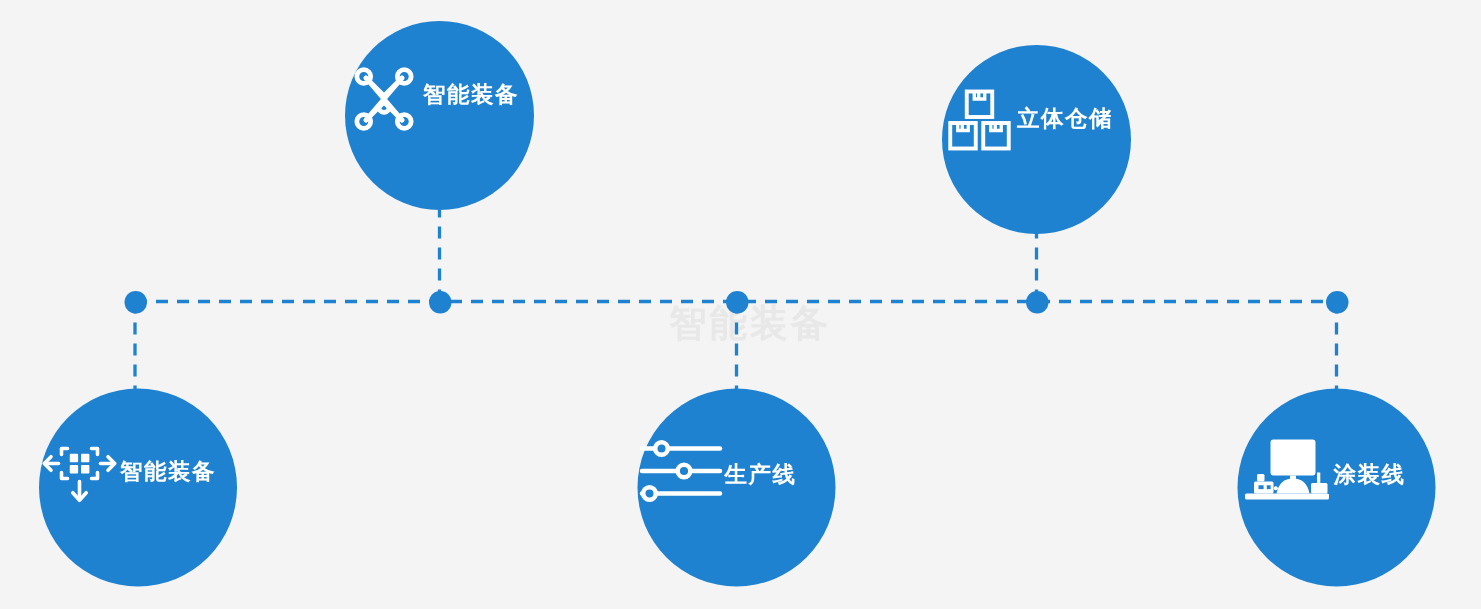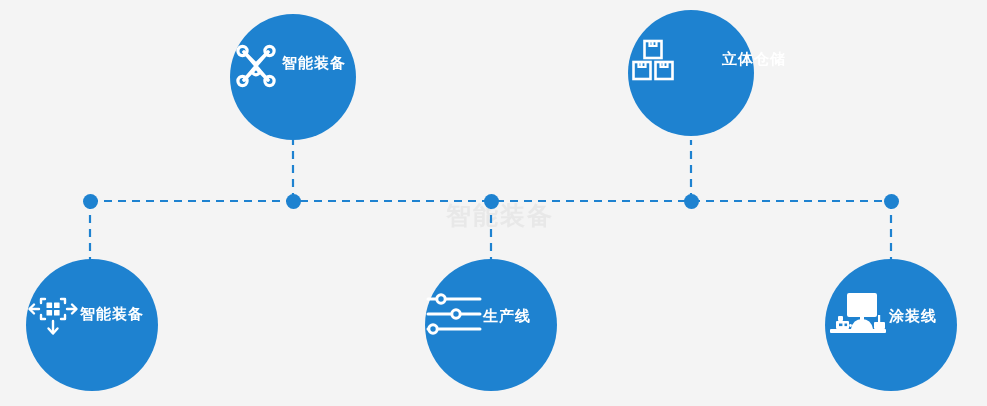--- a/index.html
+++ b/index.html
@@ -137,21 +137,21 @@
           <circle cx="39.5" cy="11" r="4.6"></circle>
           <circle cx="12.5" cy="41" r="4.6"></circle>
           <circle cx="39.5" cy="41" r="4.6"></circle>
           <circle cx="26" cy="31.5" r="3.4"></circle>
         </g>
       </svg>
     </span>
     <span class="label">智能装备</span>
   </div>
 
-  <div class="node top" style="left:628px; top:10px;gap:44px;">
+  <div class="node top" style="left:628px; top:30px;">
     <span class="icon">
       <svg width="50" height="50" viewBox="0 0 50 50">
         <g fill="none" stroke="#ffffff" stroke-width="2.6">
 
           <rect x="16.5" y="5" width="17" height="17"></rect>
           <path d="M21.5 5 v5 h3 v-5 M28.5 5 v5 h-3" stroke-width="2.2"></path>
 
           <rect x="5.5" y="26" width="17" height="17"></rect>
           <path d="M10.5 26 v5 h3 v-5 M17.5 26 v5 h-3" stroke-width="2.2"></path>
 

